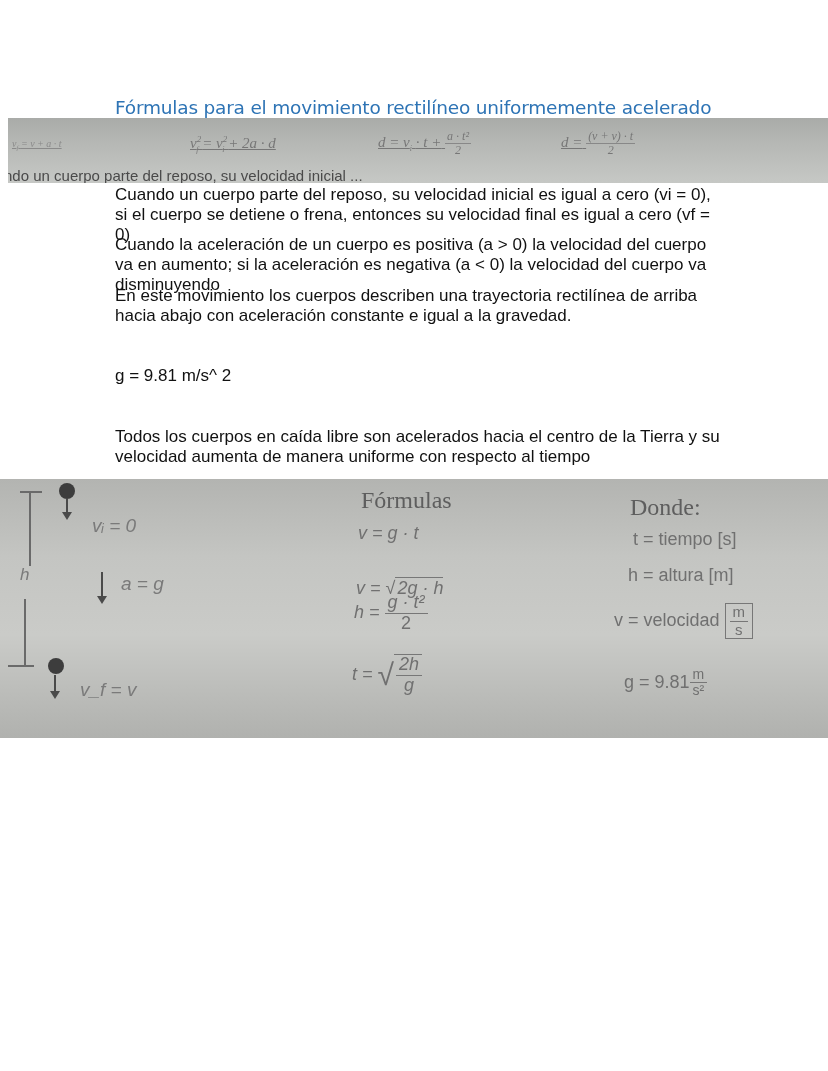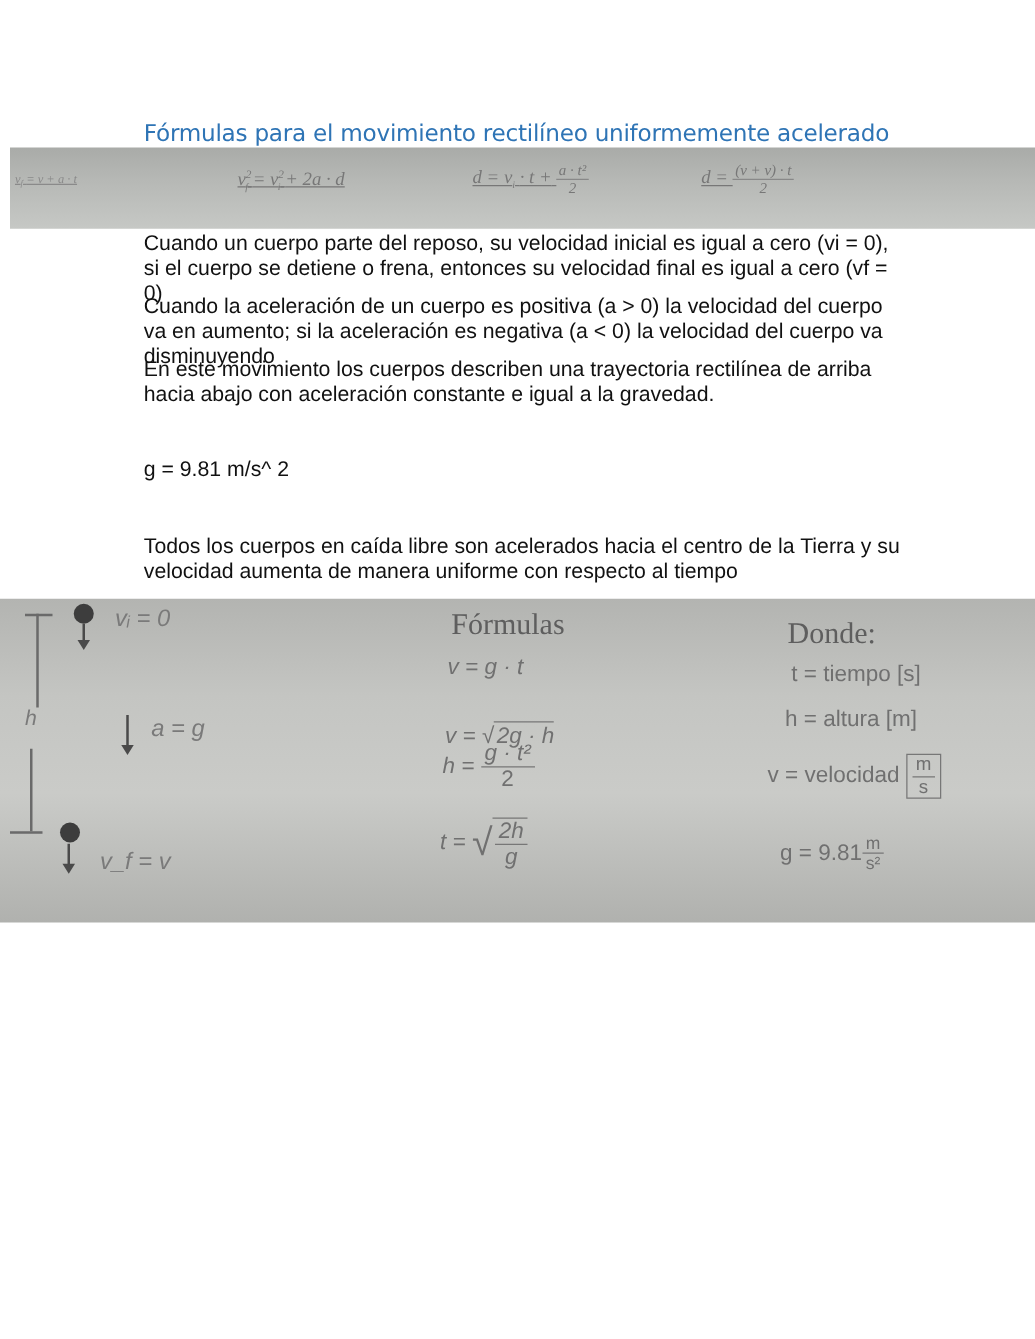--- a/index.html
+++ b/index.html
@@ -80,40 +80,41 @@
       <span>2</span>
     </span>
   </div>
   <div class="f" style="left:553px; top:12px;">
     <span>d =</span>
     <span class="frac">
       <span class="num">(v + v) · t</span>
       <span>2</span>
     </span>
   </div>
+  <div class="cut">ndo un cuerpo parte del reposo, su velocidad inicial ...</div>
 </div>
 
 <div class="para" style="top:185px;">Cuando un cuerpo parte del reposo, su velocidad inicial es igual a cero (vi = 0), si el cuerpo se detiene o frena, entonces su velocidad final es igual a cero (vf = 0)</div>
 <div class="para" style="top:235px;">Cuando la aceleración de un cuerpo es positiva (a &gt; 0) la velocidad del cuerpo va en aumento; si la aceleración es negativa (a &lt; 0) la velocidad del cuerpo va disminuyendo</div>
 <div class="para" style="top:286px; width:600px;"> En este movimiento los cuerpos describen una trayectoria rectilínea de arriba hacia abajo con aceleración constante e igual a la gravedad.</div>
 <div class="para" style="top:366px;"> g = 9.81  m/s^ 2</div>
 <div class="para" style="top:427px; width:605px;">Todos los cuerpos en caída libre son acelerados hacia el centro de la Tierra y su velocidad aumenta de manera uniforme con respecto al tiempo</div>
 
 <div class="photo">
 
   <div>
     <div class="hline" style="left:20px; top:12px; width:22px;"></div>
     <div class="vline" style="left:29px; top:12px; height:75px;"></div>
     <div class="lbl" style="left:20px; top:86px; font-size:17px;">h</div>
     <div class="vline" style="left:24px; top:120px; height:66px;"></div>
     <div class="hline" style="left:8px; top:186px; width:26px;"></div>
 
     <div class="ball" style="left:59px; top:4px;"></div>
     <div class="arrow" style="left:66px; top:20px; height:15px;"></div>
-    <div class="lbl" style="left:92px; top:6px;">vᵢ = 0</div>
+    <div class="lbl" style="left:92px; top:36px;">vᵢ = 0</div>
 
     <div class="arrow" style="left:101px; top:93px; height:26px;"></div>
     <div class="lbl" style="left:121px; top:94px;">a = g</div>
 
     <div class="ball" style="left:48px; top:179px;"></div>
     <div class="arrow" style="left:54px; top:196px; height:18px;"></div>
     <div class="lbl" style="left:80px; top:200px;">v_f = v</div>
   </div>
 
   <div class="head" style="left:361px; top:8px;">Fórmulas</div>

